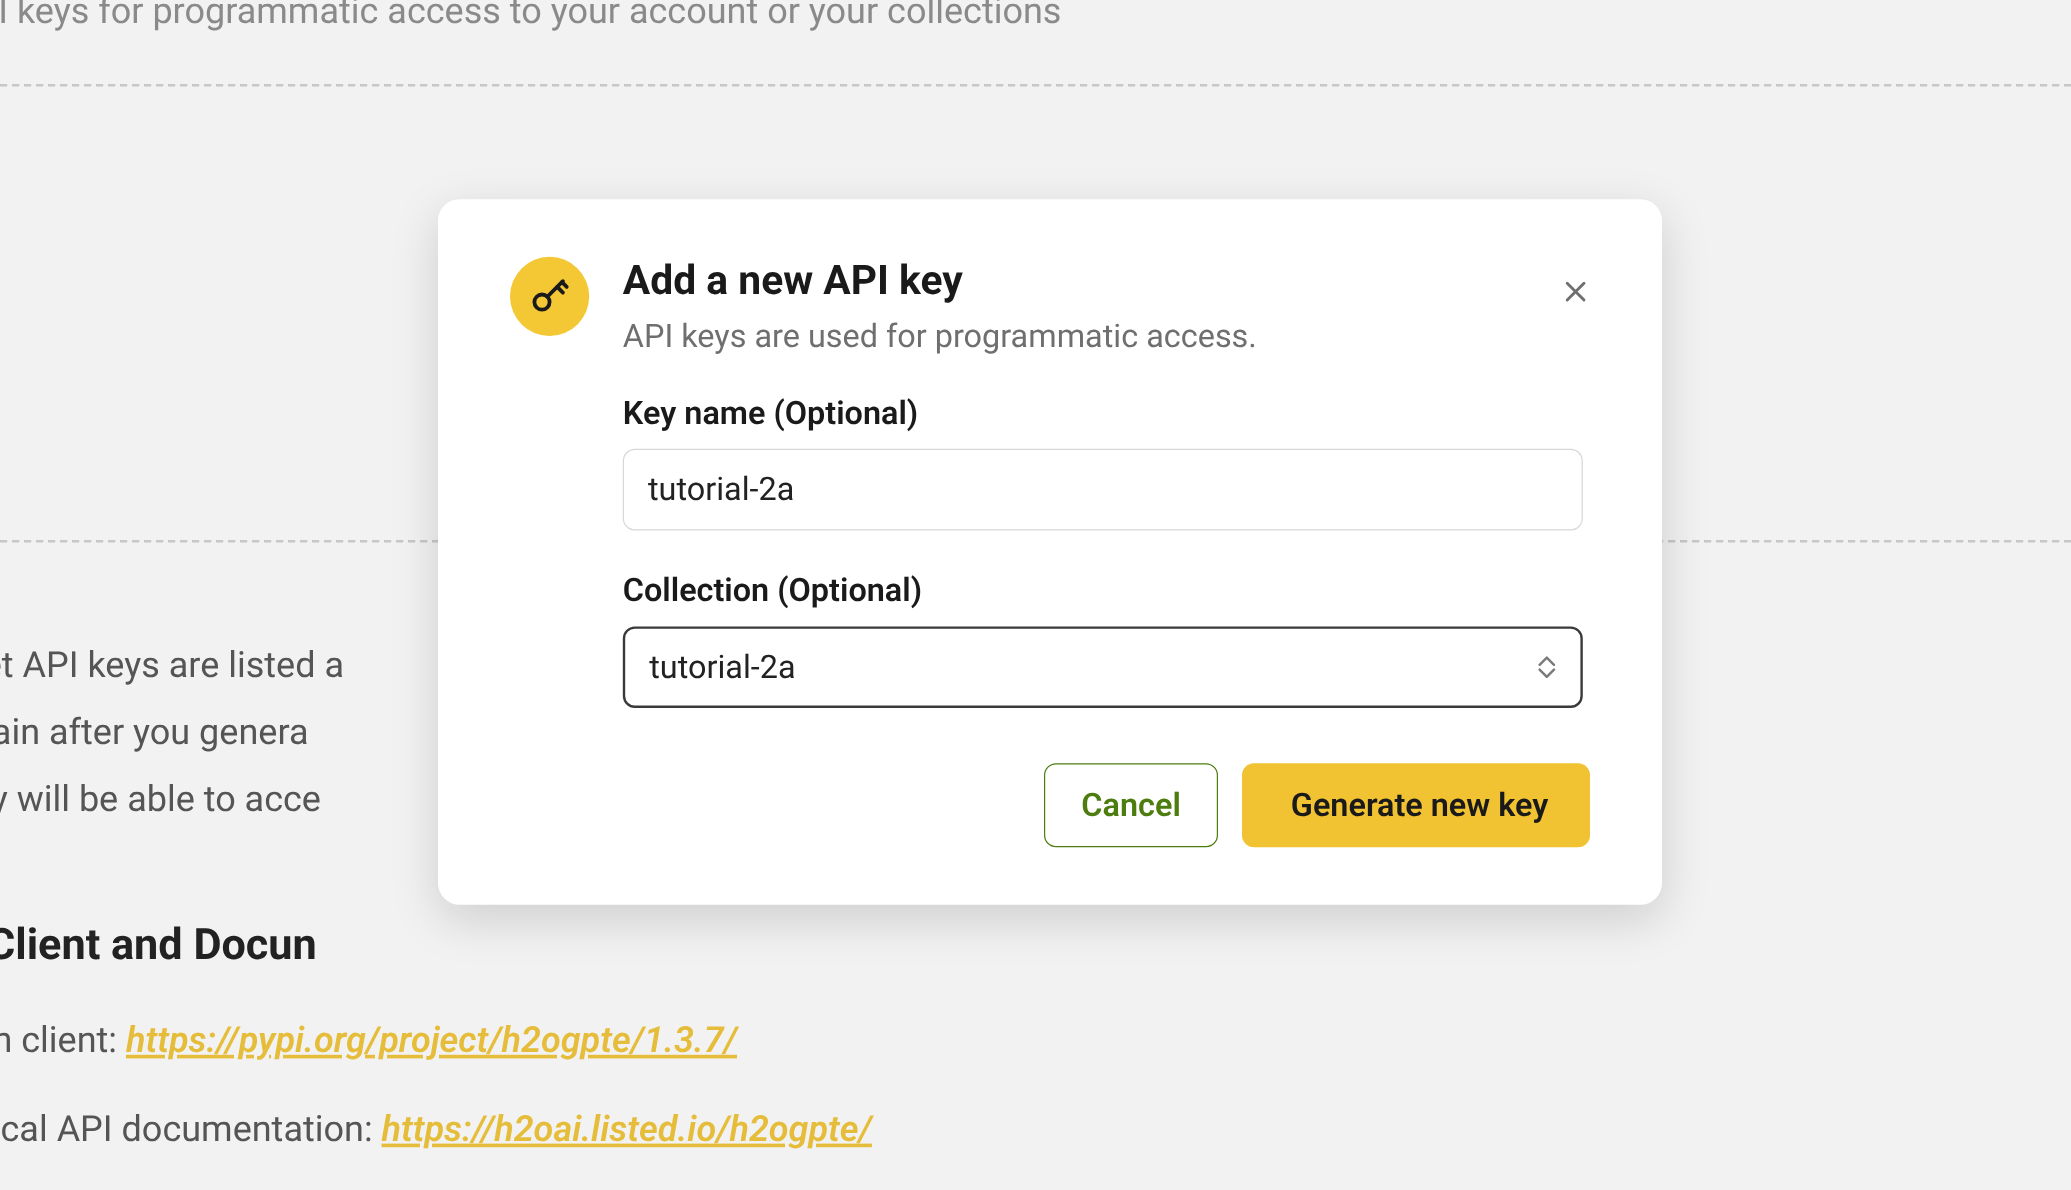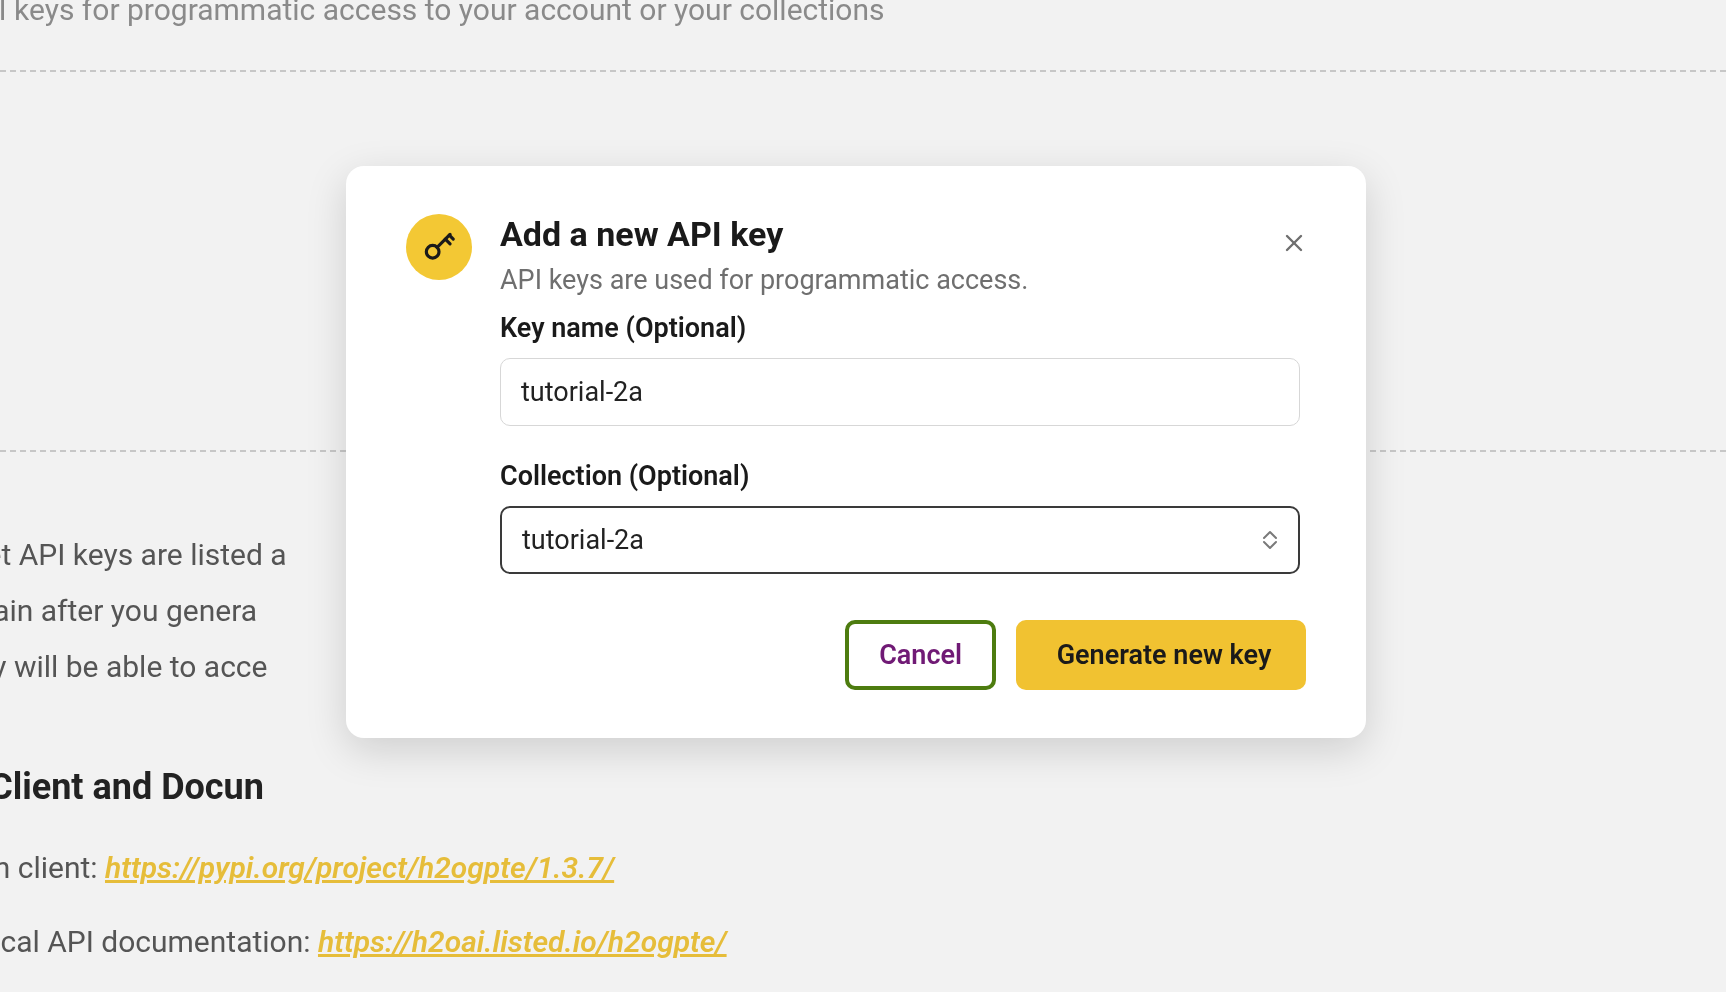--- a/index.html
+++ b/index.html
@@ -68,21 +68,21 @@
   .bg-link {
     color: #e6bd3a;
     text-decoration: underline;
     font-weight: 600;
     font-style: italic;
   }
 
   
   .modal {
     position: absolute;
-    left: 346px;
+    left: 365px;
     top: 166px;
     width: 1020px;
     background: #ffffff;
     border-radius: 18px;
     box-shadow: 0 12px 40px rgba(0,0,0,0.15);
     padding: 48px 60px 48px 60px;
   }
 
   .modal-header {
     display: flex;
@@ -124,21 +124,21 @@
     display: flex;
     align-items: center;
     justify-content: center;
     cursor: pointer;
     color: #6f6f6f;
     background: none;
     border: none;
   }
   .close-btn svg { width: 24px; height: 24px; }
 
-  .form { margin-left: 94px; margin-top: 16px; }
+  .form { margin-left: 94px; margin-top: 32px; }
 
   .form-label {
     font-size: 27px;
     font-weight: 600;
     color: #1a1a1a;
     margin-bottom: 14px;
   }
 
   .text-input {
     width: 800px;
@@ -195,22 +195,22 @@
     padding: 0 30px;
     cursor: pointer;
     display: flex;
     align-items: center;
     justify-content: center;
     border: none;
     font-family: inherit;
   }
   .btn-secondary {
     background: #fff;
-    border: 4px solid #4d7c0f;
-    color: #701a75;
+    border: 1px solid #4d7c0f;
+    color: #4d7c0f;
     min-width: 140px;
     text-align: center;
   }
   .btn-primary {
     background: #f1c231;
     color: #1a1a1a;
     min-width: 290px;
     padding-left: 36px;
   }
 </style>

